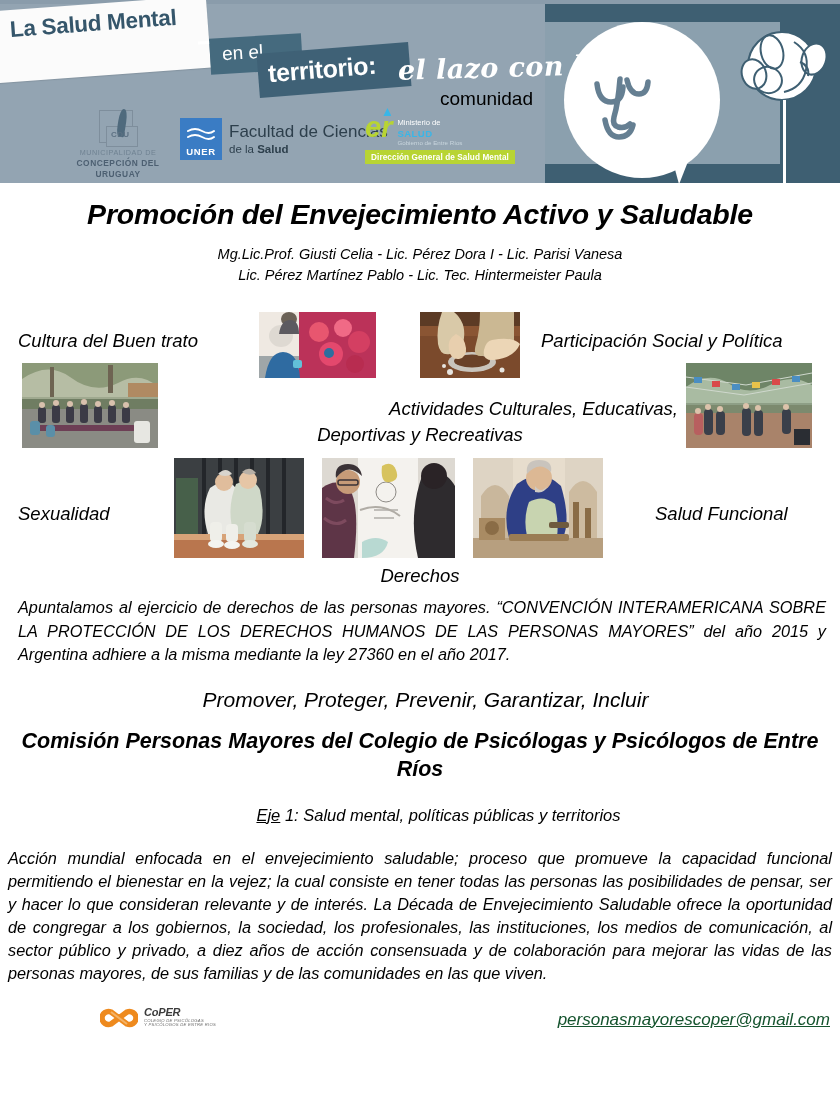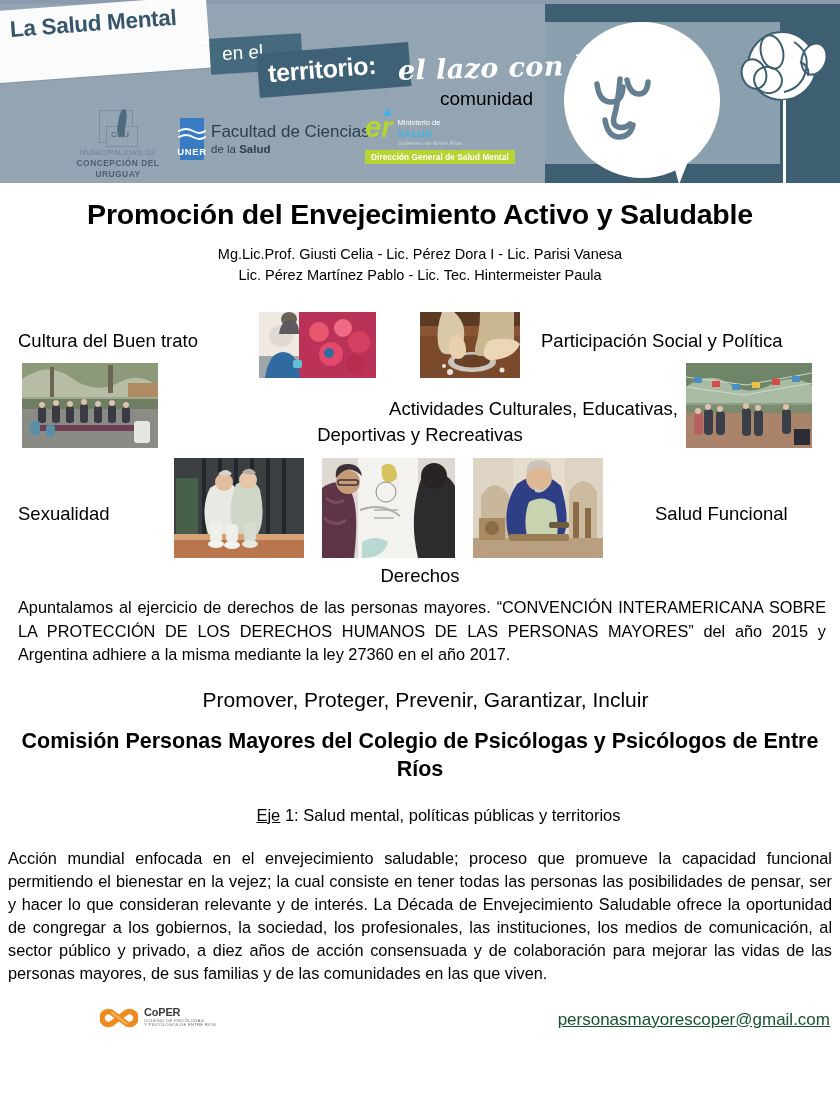--- a/index.html
+++ b/index.html
@@ -185,21 +185,21 @@
   .cdu-text {
     position: absolute; left: 14px; top: 20px;
     font-size: 8px; font-weight: bold; color: #5d7183;
     letter-spacing: 0.4px;
   }
   .cdu-l1 { font-size: 7.2px; color: #6f8292; letter-spacing: 0.55px; line-height: 1.35; }
   .cdu-l2 { font-size: 8.4px; font-weight: bold; color: #4d6072; letter-spacing: 0.5px; line-height: 1.3; }
 
   .logo-uner { position: absolute; left: 180px; top: 10px; display: flex; align-items: center; gap: 7px; }
   .uner-badge {
-    width: 24px; height: 42px;
+    width: 42px; height: 42px;
     background: #3a7cc4;
     display: flex; flex-direction: column;
     align-items: center; justify-content: flex-end;
     padding-bottom: 3px; box-sizing: border-box;
   }
   .uner-waves { width: 30px; height: 18px; margin-bottom: 2px; }
   .uner-word { font-size: 9.5px; font-weight: bold; color: #ffffff; letter-spacing: 0.6px; }
   .uner-text { line-height: 1.25; color: #2d3f4c; }
   .uner-l1 { font-size: 17px; }
   .uner-l2 { font-size: 11.5px; }
@@ -222,21 +222,21 @@
     background: #b8d433;
     color: #ffffff;
     font-size: 8.2px;
     font-weight: bold;
     padding: 2.5px 6px;
     display: inline-block;
     letter-spacing: .1px;
   }
 
   
-  .content { position: relative; width: 840px; }
+  .content { position: relative; width: 840px; font-style: italic; }
 
   .title {
     text-align: center;
     font-size: 28.5px;
     font-weight: bold;
     line-height: 1.24;
     margin: 14px 62px 0;
     letter-spacing: -0.2px;
   }
   .authors {

